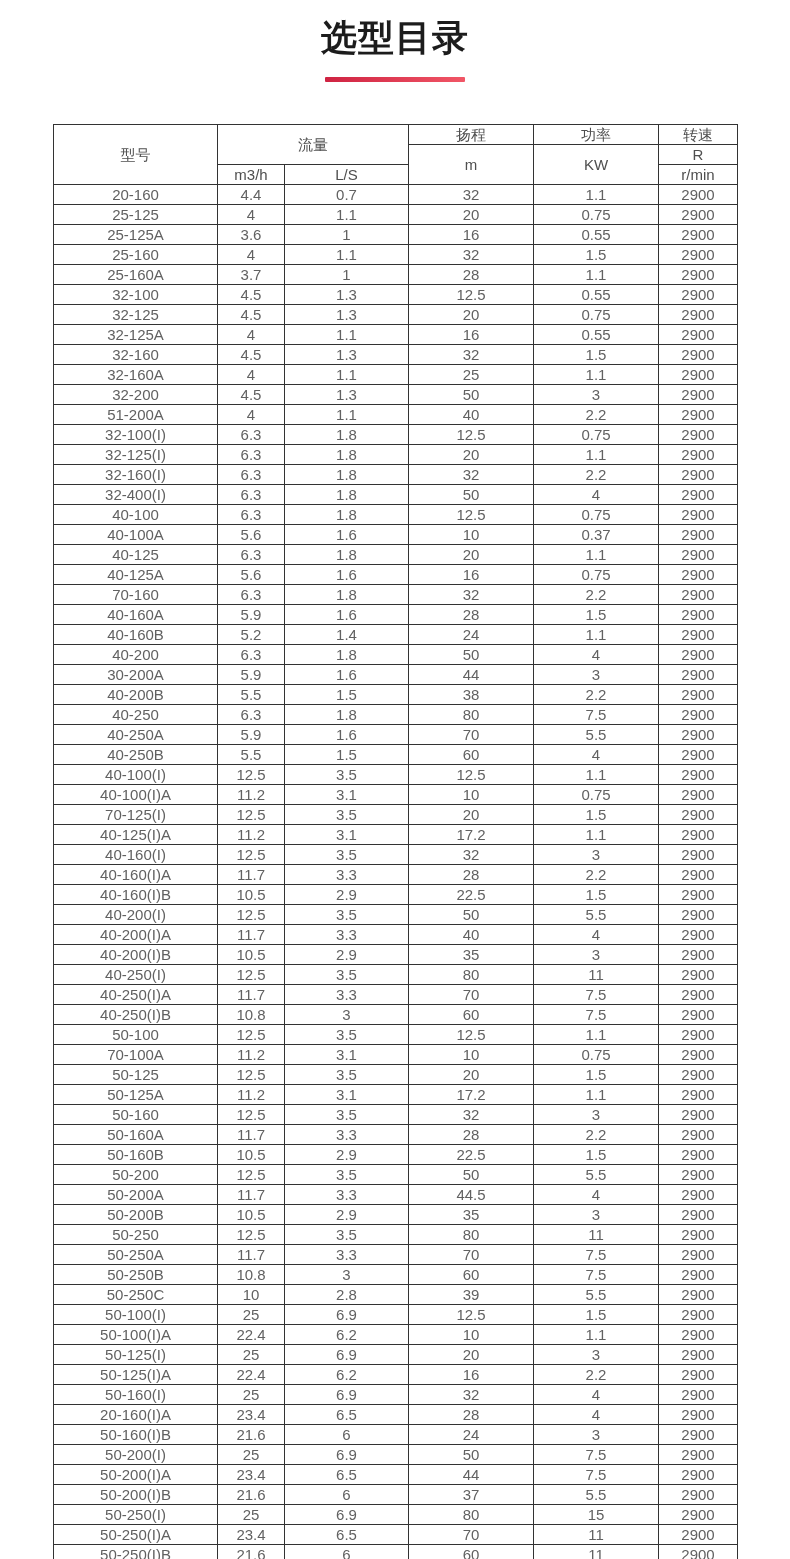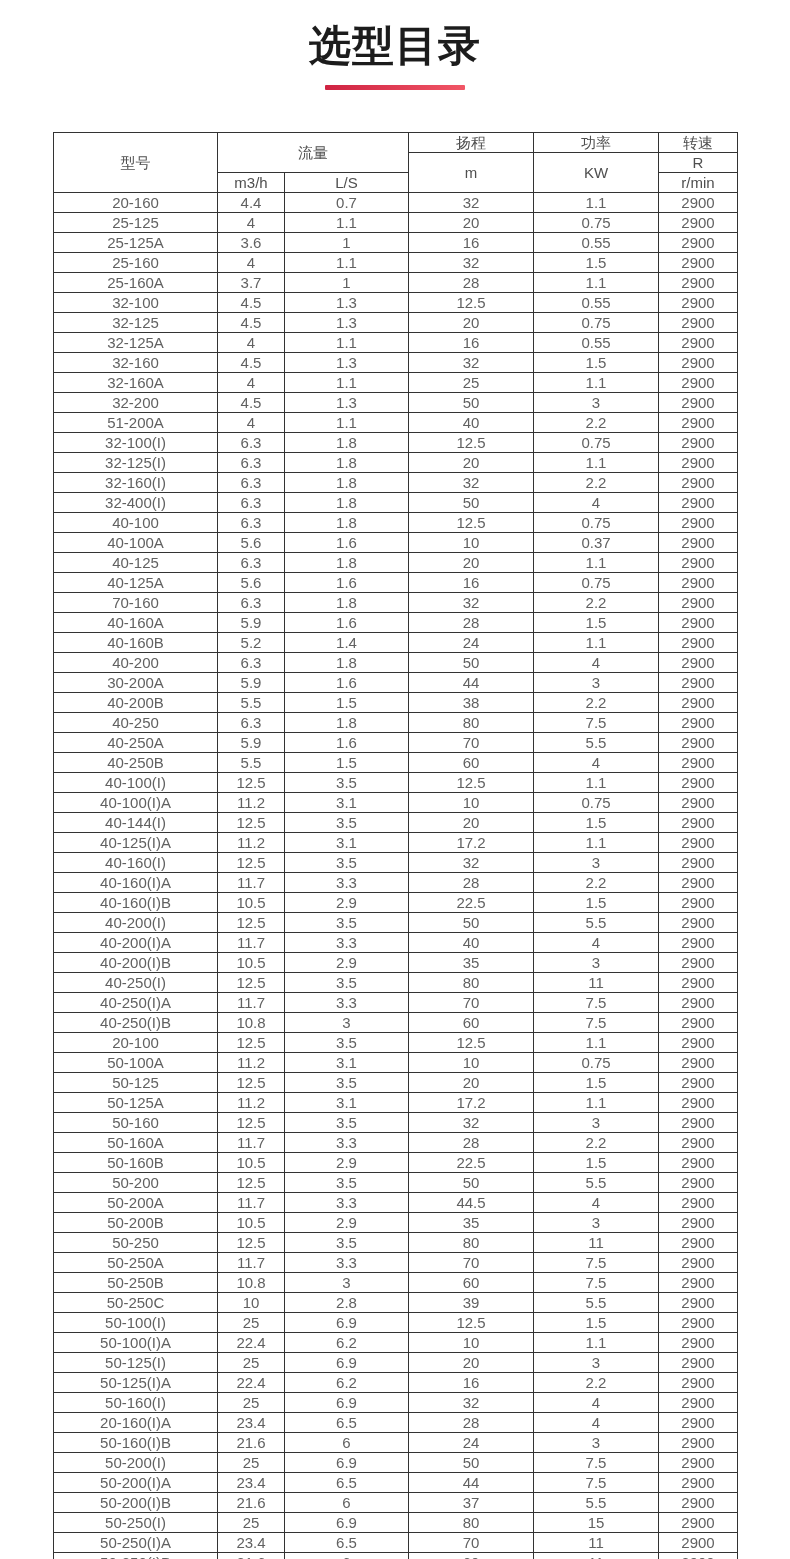--- a/index.html
+++ b/index.html
@@ -7,26 +7,26 @@
     padding: 0;
   }
   body {
     width: 790px;
     height: 1559px;
     overflow: hidden;
     background: #ffffff;
     font-family: "Liberation Sans", sans-serif;
   }
   .page-title {
-    margin: 8px;
+    margin: 0;
     padding-top: 12px;
     height: 52px;
     line-height: 52px;
     text-align: center;
-    font-size: 42px;
+    font-size: 36px;
     font-weight: 700;
     color: #1c1c1c;
     letter-spacing: 1px;
     font-family: "Liberation Sans", sans-serif;
   }
   .title-underline {
     width: 140px;
     height: 5px;
     margin: 13px auto 0 auto;
     border-radius: 1px;
@@ -339,21 +339,21 @@
         </tr>
         <tr>
           <td>40-100(I)A</td>
           <td>11.2</td>
           <td>3.1</td>
           <td>10</td>
           <td>0.75</td>
           <td>2900</td>
         </tr>
         <tr>
-          <td>40-144(I)</td>
+          <td>70-125(I)</td>
           <td>12.5</td>
           <td>3.5</td>
           <td>20</td>
           <td>1.5</td>
           <td>2900</td>
         </tr>
         <tr>
           <td>40-125(I)A</td>
           <td>11.2</td>
           <td>3.1</td>
@@ -427,29 +427,29 @@
         </tr>
         <tr>
           <td>40-250(I)B</td>
           <td>10.8</td>
           <td>3</td>
           <td>60</td>
           <td>7.5</td>
           <td>2900</td>
         </tr>
         <tr>
-          <td>20-100</td>
-          <td>12.5</td>
-          <td>3.5</td>
-          <td>12.5</td>
-          <td>1.1</td>
-          <td>2900</td>
-        </tr>
-        <tr>
-          <td>50-100A</td>
+          <td>50-100</td>
+          <td>12.5</td>
+          <td>3.5</td>
+          <td>12.5</td>
+          <td>1.1</td>
+          <td>2900</td>
+        </tr>
+        <tr>
+          <td>70-100A</td>
           <td>11.2</td>
           <td>3.1</td>
           <td>10</td>
           <td>0.75</td>
           <td>2900</td>
         </tr>
         <tr>
           <td>50-125</td>
           <td>12.5</td>
           <td>3.5</td>

